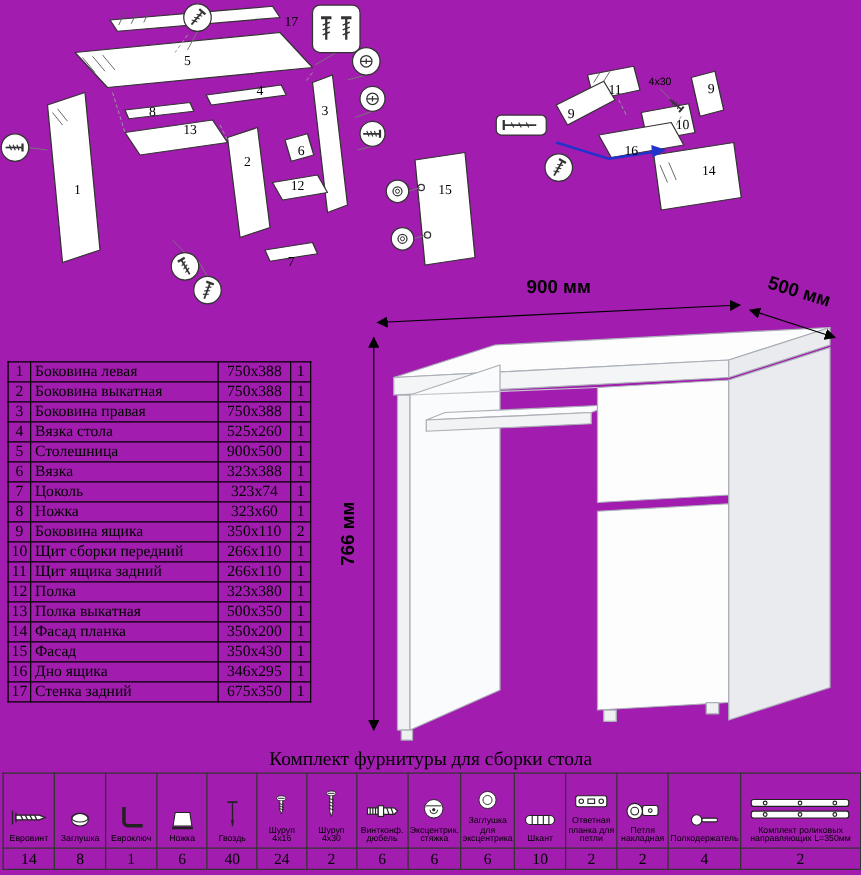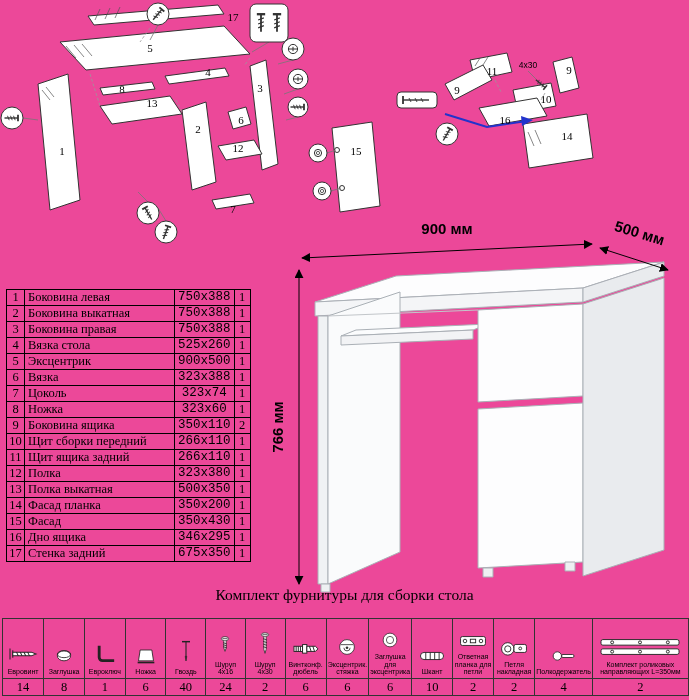--- a/index.html
+++ b/index.html
@@ -1,28 +1,28 @@
 <!DOCTYPE html>
 <html><head>
 <meta charset="utf-8">
 <style>
   * { margin:0; padding:0; box-sizing:border-box; }
   html,body { width:689px; height:700px; background:#fff; }
   body { position:relative; overflow:hidden; font-family:"Liberation Serif", serif; color:#000; }
-  .page { position:absolute; left:0; top:0; width:689px; height:700px; background:#ec4899; }
+  .page { position:absolute; left:0; top:0; width:689px; height:700px; background:#a21caf; }
   svg.exploded-main  { position:absolute; left:0;   top:0; }
   svg.exploded-drawer{ position:absolute; left:395px; top:40px; }
   svg.desk-view      { position:absolute; left:255px; top:212px; }
   table.parts-table { position:absolute; left:6px; top:289px; border-collapse:collapse; table-layout:fixed; font-size:12.5px; }
   .parts-table td { border:1px solid #000; height:16px; line-height:1.1; padding:0 3px; white-space:nowrap; overflow:hidden; }
   .parts-table .c-num { width:18px; text-align:center; padding:0 1px; }
   .parts-table .c-name{ width:150px; text-align:left;margin-left:43px; }
-  .parts-table .c-size{ width:58px; text-align:center;font-family:Liberation Mono, monospace; }
+  .parts-table .c-size{ width:58px; text-align:center; }
   .parts-table .c-qty { width:16px; text-align:center; padding:0 1px; }
-  .hw-title { position:absolute; left:0; top:586px; width:689px; text-align:center; font-size:15.5px; font-family:"Liberation Serif", serif; }
+  .hw-title { position:absolute; left:0; top:599px; width:689px; text-align:center; font-size:15.5px; font-family:"Liberation Serif", serif; }
   table.hw-table { position:absolute; left:2px; top:618px; border-collapse:collapse; table-layout:fixed; }
   .hw-table td { border:1px solid #333; vertical-align:bottom; }
   .hw-table col { width:42px; }
   .hw-table col.wide { width:97px; }
   .hw-icons td { height:60px; text-align:center; padding:1px; }
   .hw-icon { display:block; margin:1px auto 0 auto; }
   .hw-name { font-family:"Liberation Sans", sans-serif; font-size:7px; line-height:1.08; text-align:center; padding:1px 0; word-wrap:break-word; }
   .hw-counts td { height:17px; text-align:center; font-size:12.5px; vertical-align:middle; }
   text { font-family:"Liberation Serif", serif; }
   .dim-label { font-family:"Liberation Sans", sans-serif; font-weight:bold; font-size:15px; }
@@ -259,21 +259,21 @@
           <td class="c-qty">1</td>
         </tr>
         <tr>
           <td class="c-num">4</td>
           <td class="c-name">Вязка стола</td>
           <td class="c-size">525x260</td>
           <td class="c-qty">1</td>
         </tr>
         <tr>
           <td class="c-num">5</td>
-          <td class="c-name">Эксцентрик</td>
+          <td class="c-name">Столешница</td>
           <td class="c-size">900x500</td>
           <td class="c-qty">1</td>
         </tr>
         <tr>
           <td class="c-num">6</td>
           <td class="c-name">Вязка</td>
           <td class="c-size">323x388</td>
           <td class="c-qty">1</td>
         </tr>
         <tr>

